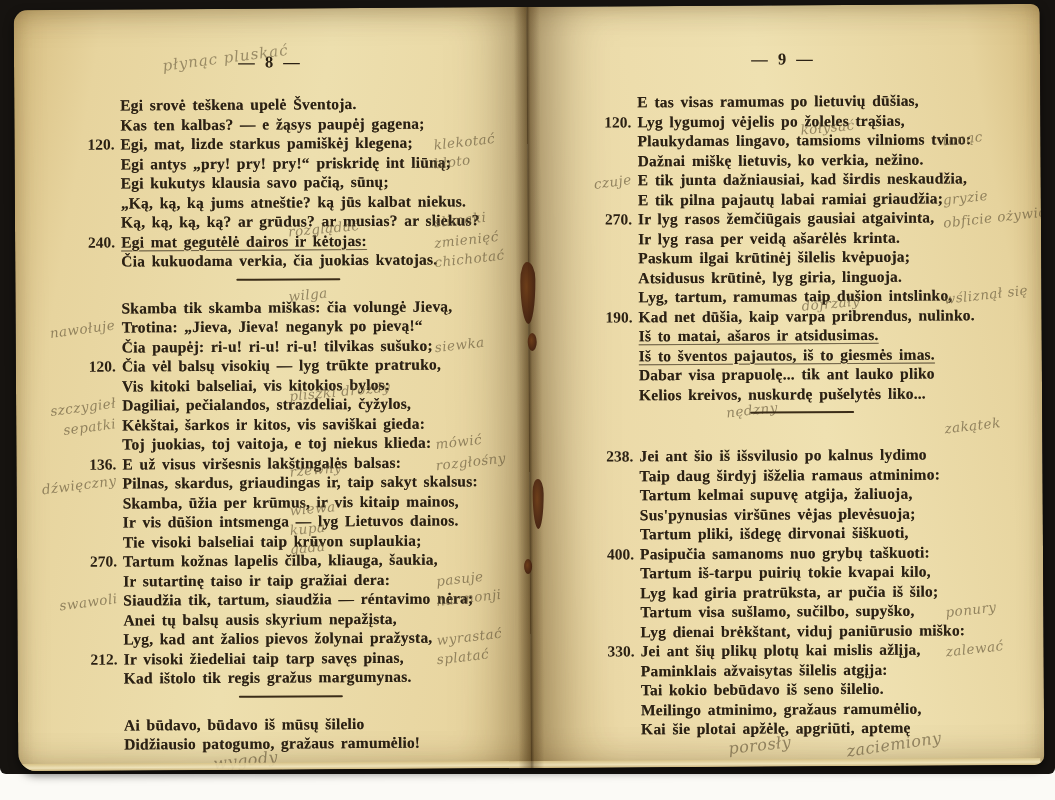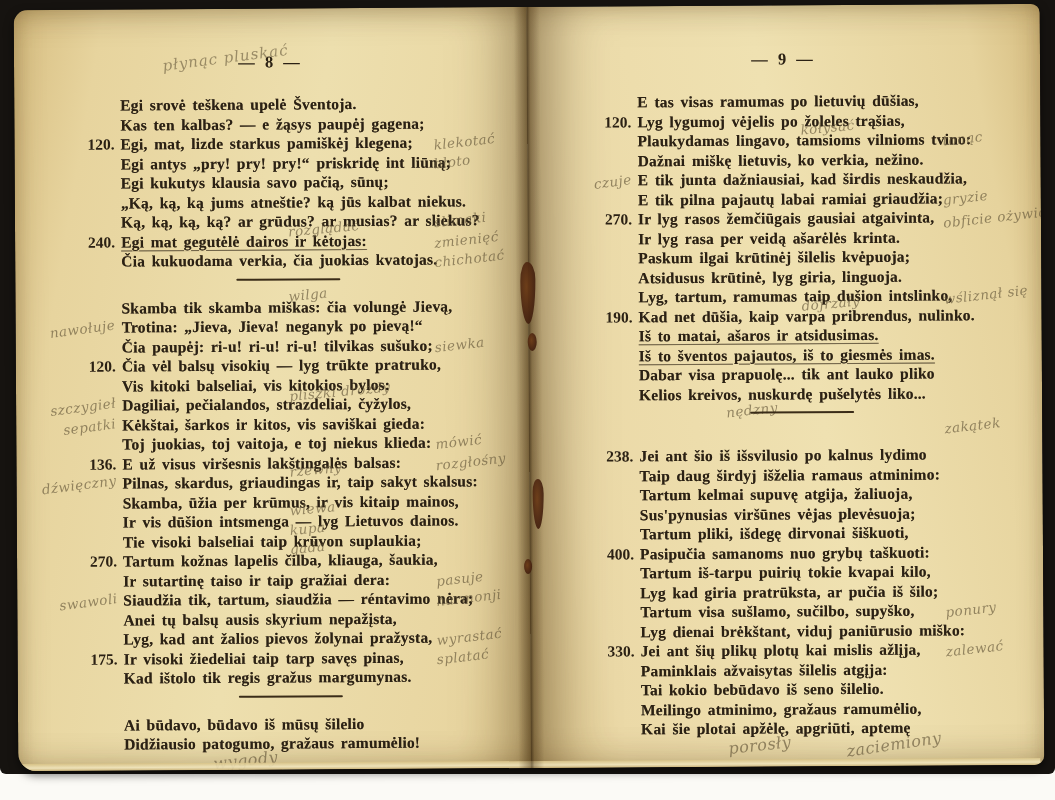--- a/index.html
+++ b/index.html
@@ -126,21 +126,21 @@
           <div class="pline"><span class="lnum">136.</span><span class="ltxt">E už visus viršesnis lakštingalės balsas:</span><span class="note right">rozgłośny</span></div>
           <div class="pline"><span class="lnum"></span><span class="ltxt">Pilnas, skardus, griaudingas ir, taip sakyt skalsus:</span><span class="note left">dźwięczny</span><span class="note above">rzewny</span></div>
           <div class="pline"><span class="lnum"></span><span class="ltxt">Skamba, ūžia per krūmus, ir vis kitaip mainos,</span></div>
           <div class="pline"><span class="lnum"></span><span class="ltxt">Ir vis dūšion intsmenga — lyg Lietuvos dainos.</span><span class="note above">wlewa</span></div>
           <div class="pline"><span class="lnum"></span><span class="ltxt">Tie visoki balseliai taip krūvon suplaukia;</span><span class="note above">kupa</span></div>
           <div class="pline"><span class="lnum">270.</span><span class="ltxt">Tartum kožnas lapelis čilba, kliauga, šaukia,</span><span class="note above">gada</span></div>
           <div class="pline"><span class="lnum"></span><span class="ltxt">Ir sutartinę taiso ir taip gražiai dera:</span><span class="note right">pasuje</span></div>
           <div class="pline"><span class="lnum"></span><span class="ltxt">Siaudžia tik, tartum, siaudžia — réntavimo nėra;</span><span class="note left">swawoli</span><span class="note right">harmonji</span></div>
           <div class="pline"><span class="lnum"></span><span class="ltxt">Anei tų balsų ausis skyrium nepažįsta,</span></div>
           <div class="pline"><span class="lnum"></span><span class="ltxt">Lyg, kad ant žalios pievos žolynai pražysta,</span><span class="note right">wyrastać</span></div>
-          <div class="pline"><span class="lnum">175.</span><span class="ltxt">Ir visoki žiedeliai taip tarp savęs pinas,</span><span class="note right">splatać</span></div>
+          <div class="pline"><span class="lnum">212.</span><span class="ltxt">Ir visoki žiedeliai taip tarp savęs pinas,</span><span class="note right">splatać</span></div>
           <div class="pline"><span class="lnum"></span><span class="ltxt">Kad ištolo tik regis gražus margumynas.</span></div>
           <div class="rule-row">
             <div class="prule"></div>
           </div>
           <div class="pline"><span class="lnum"></span><span class="ltxt">Ai būdavo, būdavo iš mūsų šilelio</span></div>
           <div class="pline"><span class="lnum"></span><span class="ltxt">Didžiausio patogumo, gražaus ramumėlio!</span><span class="note below big-below">wygody</span></div>
         </div>
     </div>
 
     <div class="page right">

